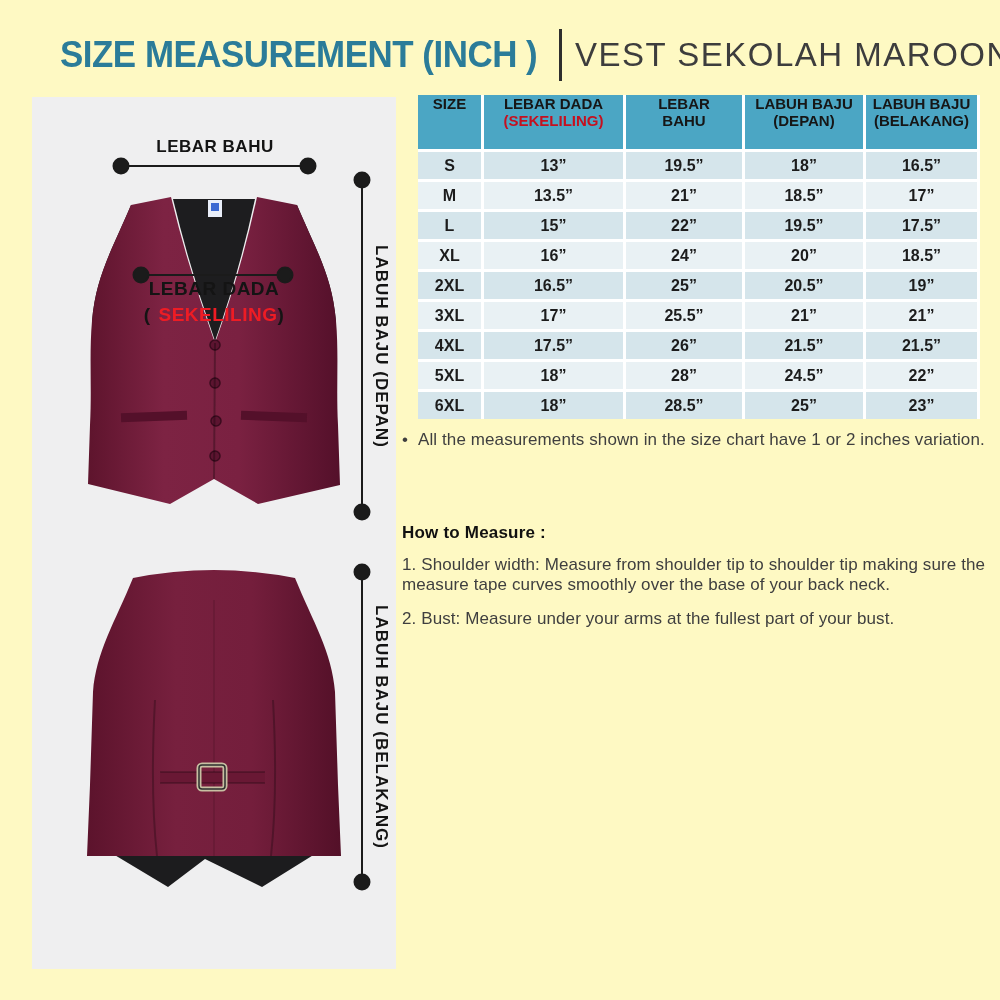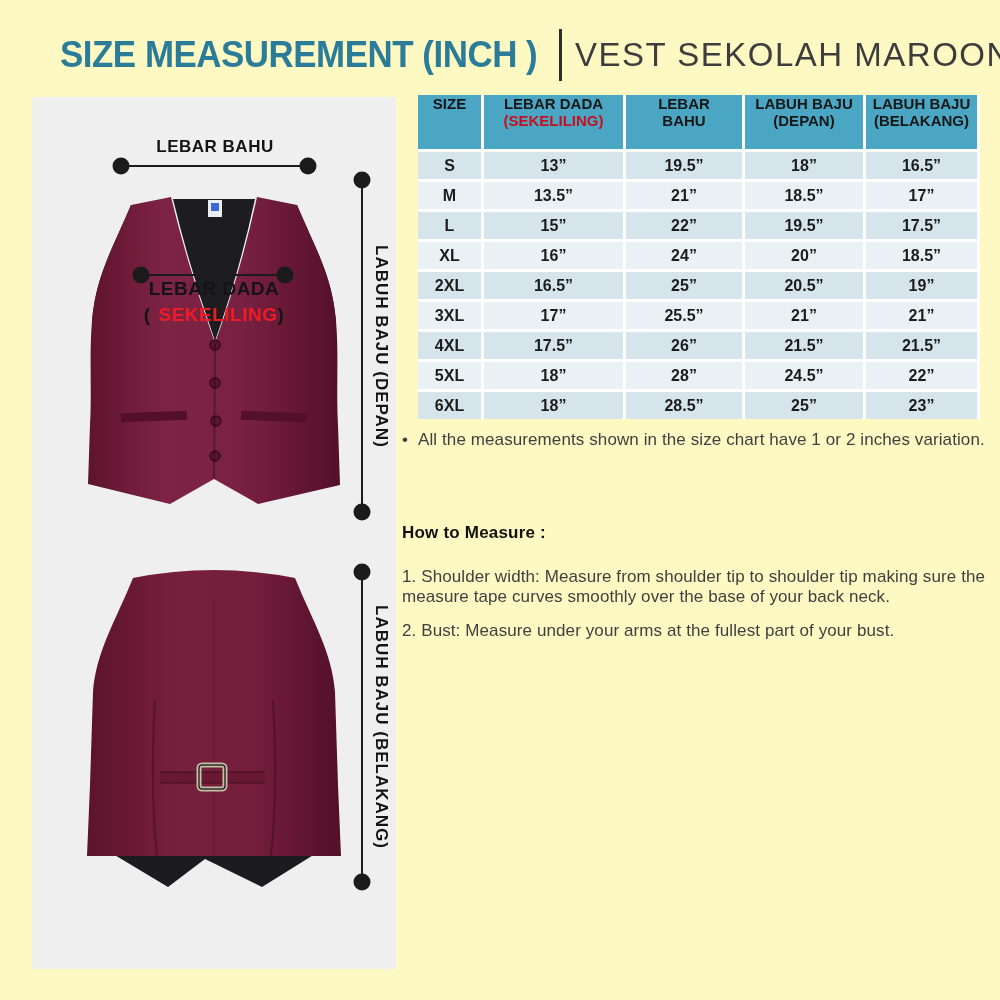--- a/index.html
+++ b/index.html
@@ -35,21 +35,21 @@
   .td.odd  { background:#d5e5eb; }
   .td.even { background:#e9f1f4; }
 
   
   .notes { position:absolute; left:402px; top:429px; width:594px; list-style:none; }
   .notes li { position:relative; padding-left:16px; font-size:17px; line-height:21px; color:#3f3f3f; white-space:pre-line; margin-bottom:1px; letter-spacing:0.1px; }
   .notes li::before { content:"\2022"; position:absolute; left:0; top:0; color:#3f3f3f; }
 
   
   .howto { position:absolute; left:402px; top:523px; width:596px; }
-  .howto h3 { font-size:17px; font-weight:800; color:#111111; margin-bottom:24px; letter-spacing:0.2px; }
+  .howto h3 { font-size:17px; font-weight:800; color:#111111; margin-bottom:12px; letter-spacing:0.2px; }
   .howto p { font-size:17px; line-height:20px; color:#3f3f3f; margin-bottom:14px; letter-spacing:0.1px; }
 </style>
 </head>
 <body>
 
 <div class="page">
 
   <div class="header">
     <div class="title">SIZE MEASUREMENT (INCH )</div>
     <div class="divider"></div>

